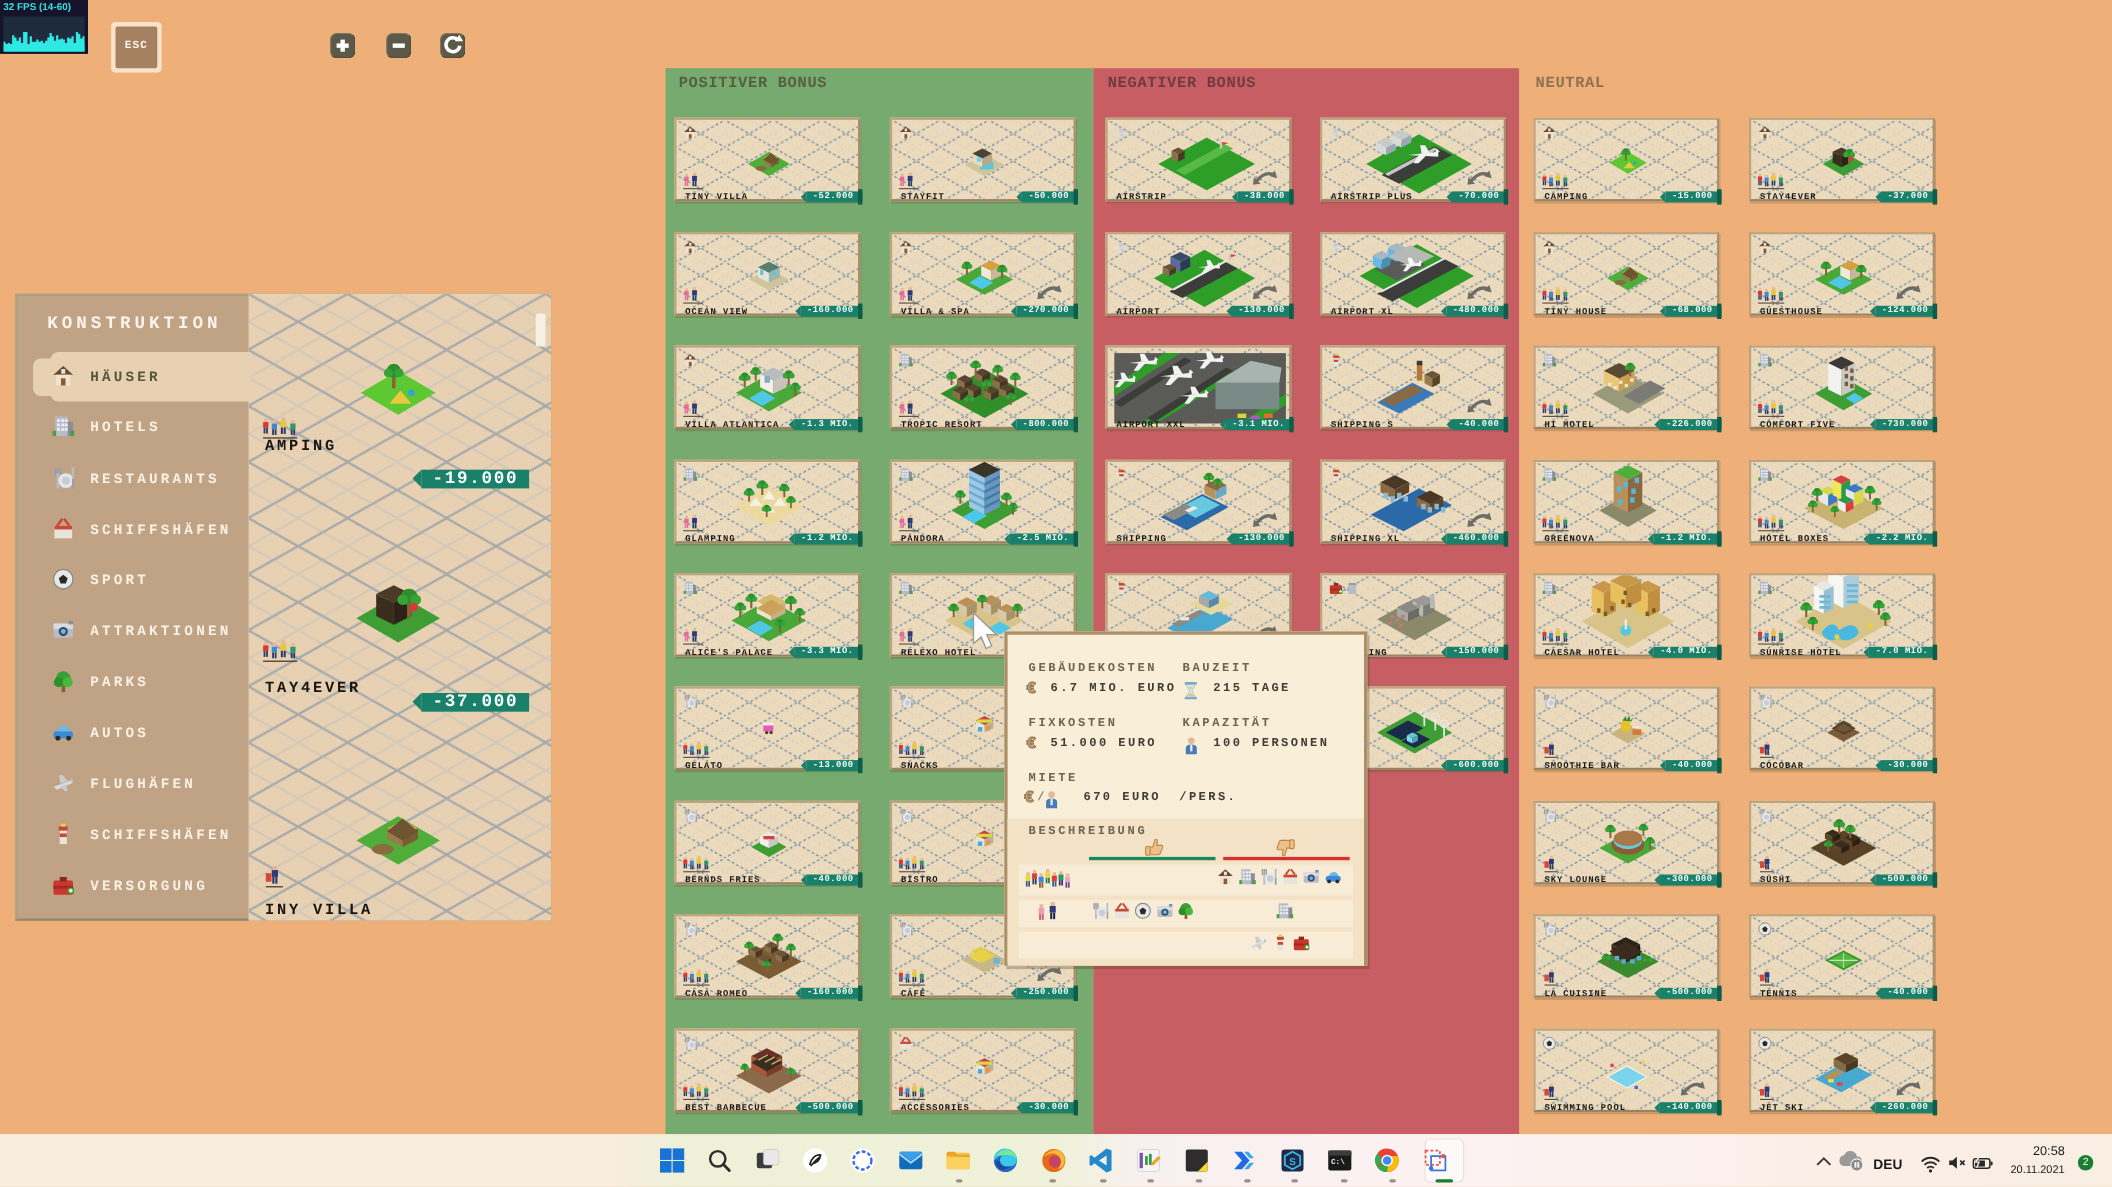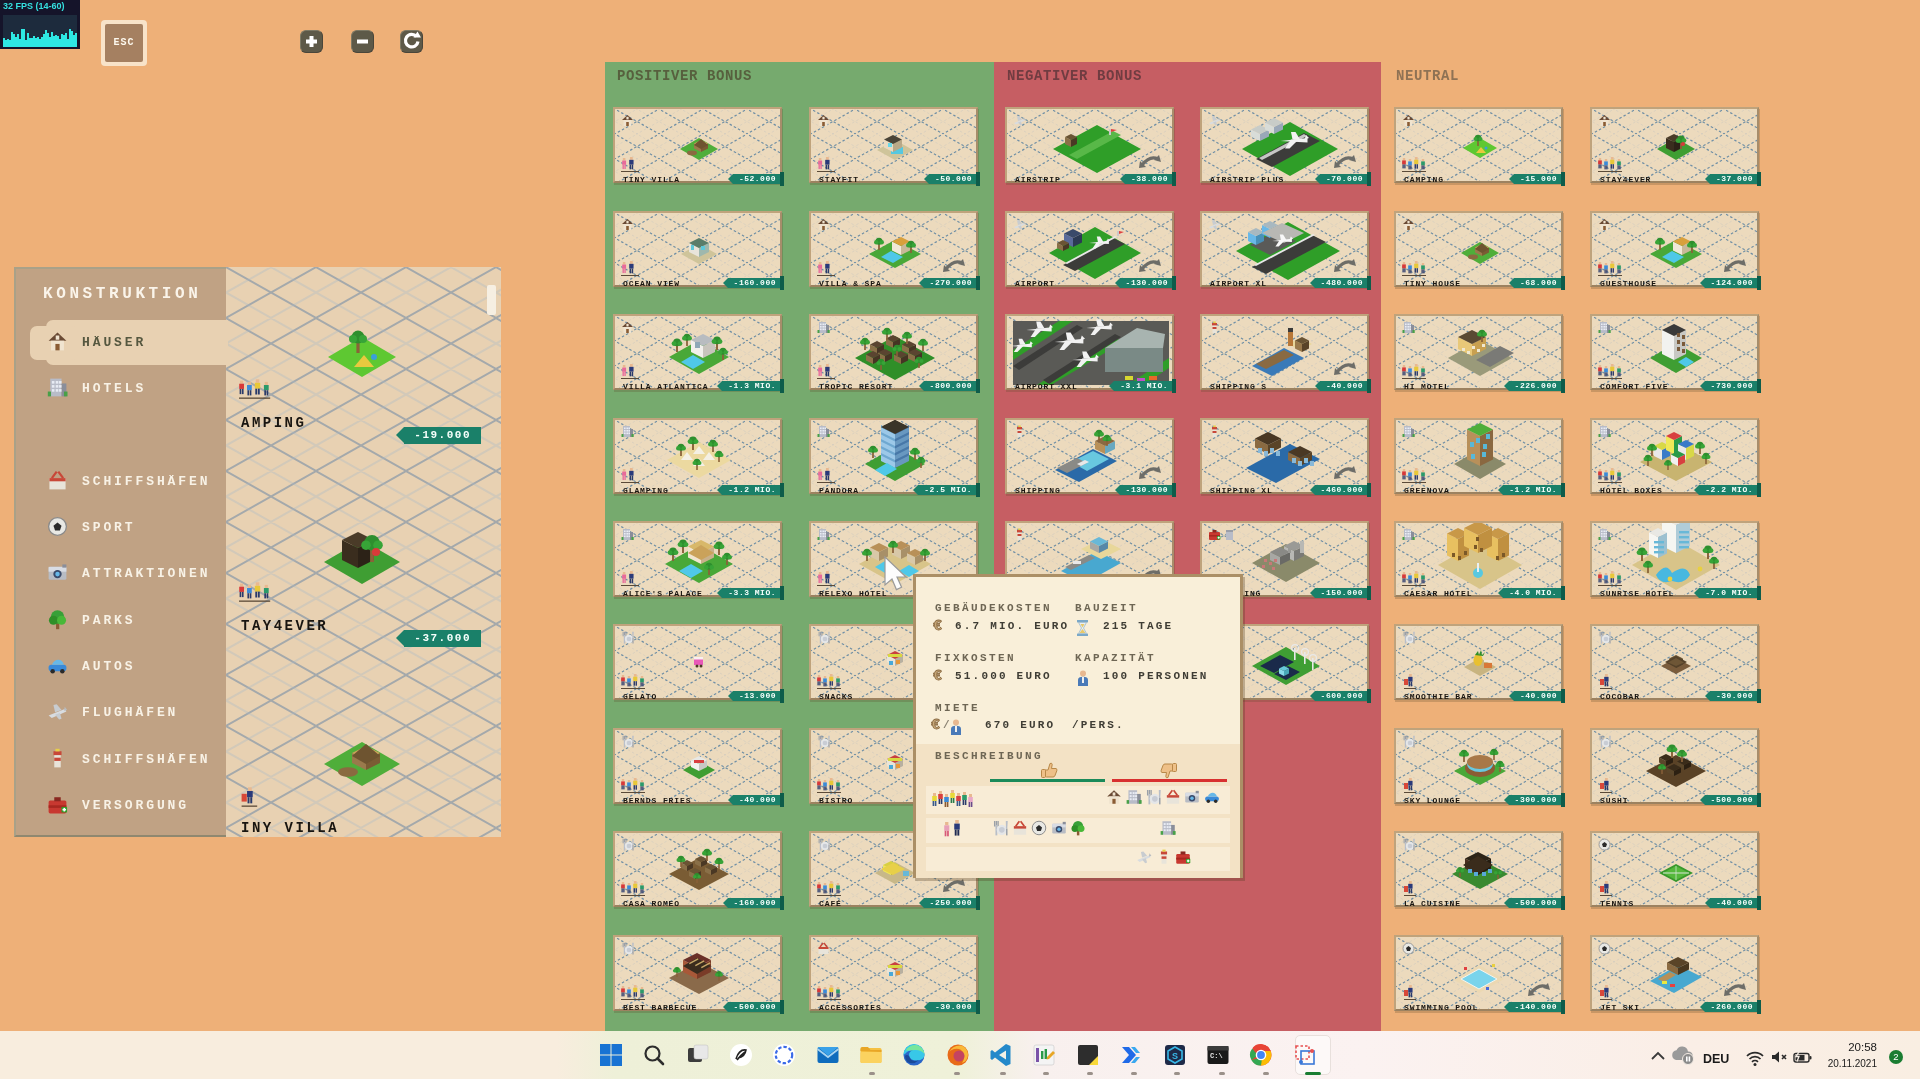--- a/index.html
+++ b/index.html
@@ -11,21 +11,21 @@
 .cname{position:absolute;left:8px;top:66px;font-size:8px;letter-spacing:0.9px;color:#191510;white-space:nowrap}
 .badge{position:absolute;right:-4px;top:65px;height:10px;background:#1a8069;color:#f6fffc;font-size:8px;line-height:10px;letter-spacing:0.5px;padding:0 8px 0 6px}
 .notch{position:absolute;left:-5px;top:0;width:0;height:0;border-top:5px solid transparent;border-bottom:5px solid transparent;border-right:5px solid #1a8069}
 .fold{position:absolute;right:0;top:-2px;width:4px;height:14px;background:#0e5c4a}
 .rot{position:absolute;right:10px;top:42px}
 .panel{position:absolute;left:14px;top:267px;width:487px;height:570px;background:#c0a284;border:2px solid #a9a188;border-right-color:#8f8870;border-bottom-color:#8f8870}
 .ptitle{position:absolute;left:27px;top:16px;color:#faf4ea;font-size:16px;letter-spacing:3.6px}
 .pcontent{position:absolute;right:-2px;top:-2px;width:275px;height:570px;background:#e8d1b2;overflow:hidden}
 .pgrid{position:absolute;left:0;top:0}
 .pvname{position:absolute;left:15px;font-size:14px;letter-spacing:2.5px;color:#191510;white-space:nowrap}
-.pvbadge{position:absolute;right:20px;height:17px;background:#1a8069;color:#f6fffc;font-size:11px;line-height:17px;letter-spacing:1.5px;padding:0 10px}
+.pvbadge{position:absolute;right:20px;height:17px;background:#1a8069;color:#f6fffc;font-size:16px;line-height:17px;letter-spacing:1.5px;padding:0 10px}
 .pnotch{position:absolute;left:-8px;top:0;width:0;height:0;border-top:8.5px solid transparent;border-bottom:8.5px solid transparent;border-right:8px solid #1a8069}
 .pscroll{position:absolute;right:5px;top:18px;width:9px;height:30px;background:#f6efe2;border-radius:2px}
 .mitem{position:absolute;left:0;width:212px;height:45px;color:#f8f2e6}
 .mitem .mtext{position:absolute;left:66px;top:15px;font-size:13px;letter-spacing:2.9px}
 .mitem svg{position:absolute;z-index:2}
 .selbar{position:absolute;left:30px;top:0;width:182px;height:45px;background:#e8d1b2;border-radius:7px 0 0 7px}
 .selbump{position:absolute;left:14px;top:6px;width:48px;height:34px;background:#e8d1b2;border-radius:7px}
 .mitem.sel{color:#55573f}
 #fps{position:absolute;left:0;top:0;width:80px;height:49px;background:#15142a}
 #fpstxt{position:absolute;left:3px;top:1px;font-family:"Liberation Sans",sans-serif;font-weight:bold;font-size:9px;color:#35e0e0;letter-spacing:0px}
@@ -2448,21 +2448,21 @@
           <rect x="2.8" y="8" width="1.6" height="5" fill="#2a3a6a"></rect>
         </g>
         <g transform="translate(19,3) scale(0.8)">
           <rect x="1" y="0" width="3" height="3" fill="#e8b890"></rect>
           <rect x="0.2" y="3" width="4.6" height="5" fill="#2a9a6a"></rect>
           <rect x="0.6" y="8" width="1.6" height="5" fill="#2a3a6a"></rect>
           <rect x="2.8" y="8" width="1.6" height="5" fill="#2a3a6a"></rect>
         </g>
         <rect x="0" y="15" width="24" height="1" fill="#5a4a38"></rect>
       </svg>
-      <div class="pvname" style="top:148px">AMPING</div>
+      <div class="pvname" style="top:131px">AMPING</div>
       <div class="pvbadge" style="top:160px"><span class="pnotch"></span>-19.000</div>
       <svg style="position:absolute;left:0px;top:231px" width="275" height="120" viewBox="0 0 137.5 60">
         <polygon points="49,32 68,21 87,32 68,43" fill="#3f9e33" opacity="1"></polygon>
         <polygon points="58,21.0 66,25 66,35 58,31.0" fill="#3a2d1e"></polygon>
         <polygon points="66,25 74,21.0 74,31.0 66,35" fill="#2c2217"></polygon>
         <polygon points="58,21.0 66,17.0 74,21.0 66,25" fill="#4a3b28"></polygon>
         <rect x="72.04" y="23.6" width="1.92" height="8.4" fill="#8a6239"></rect>
         <circle cx="73" cy="22.4" r="3.84" fill="#2e8f2e"></circle>
         <circle cx="70.0" cy="23.6" r="2.4" fill="#37a437"></circle>
         <circle cx="76.0" cy="23.6" r="2.4" fill="#37a437"></circle>
@@ -2539,20 +2539,33 @@
         <rect x="3" y="5" width="1.6" height="1.6" fill="#e8ecf4"></rect>
         <rect x="3" y="7.5" width="1.6" height="1.6" fill="#e8ecf4"></rect>
         <rect x="5.4" y="2.5" width="1.6" height="1.6" fill="#e8ecf4"></rect>
         <rect x="5.4" y="5" width="1.6" height="1.6" fill="#e8ecf4"></rect>
         <rect x="5.4" y="7.5" width="1.6" height="1.6" fill="#e8ecf4"></rect>
         <rect x="7.4" y="2.5" width="1.6" height="1.6" fill="#e8ecf4"></rect>
         <rect x="7.4" y="5" width="1.6" height="1.6" fill="#e8ecf4"></rect>
         <rect x="7.4" y="7.5" width="1.6" height="1.6" fill="#e8ecf4"></rect>
       </svg>
       <span class="mtext">HOTELS</span>
+    </div>
+    <div class="mitem" style="top:144px">
+      <svg style="position:absolute;left:31px;top:11px" width="21" height="21" viewBox="0 0 13 13">
+        <rect x="1.6" y="0.8" width="1.1" height="4.5" fill="#9aa0a8"></rect>
+        <rect x="3" y="0.8" width="1.1" height="4.5" fill="#9aa0a8"></rect>
+        <rect x="4.4" y="0.8" width="1.1" height="4.5" fill="#9aa0a8"></rect>
+        <rect x="2.8" y="4" width="1.5" height="8.5" fill="#b8bec8"></rect>
+        <circle cx="8" cy="8" r="4.2" fill="#e4e6e8"></circle>
+        <circle cx="8" cy="8" r="2.3" fill="#c8ccd4"></circle>
+        <polygon points="11.2,0.8 12.8,0.8 12.4,7 11.4,7" fill="#b8bec8"></polygon>
+        <rect x="11.4" y="7" width="1.2" height="5.5" fill="#9aa0a8"></rect>
+      </svg>
+      <span class="mtext">RESTAURANTS</span>
     </div>
     <div class="mitem" style="top:190px">
       <svg style="position:absolute;left:31px;top:11px" width="21" height="21" viewBox="0 0 13 13">
         <rect x="1.5" y="5" width="10" height="7" fill="#e8e4da"></rect>
         <path d="M3,5 L6,1 M10,5 L7,1" stroke="#c84838" stroke-width="1.4"></path>
         <rect x="1.5" y="5" width="10" height="2" fill="#c84838"></rect>
       </svg>
       <span class="mtext">SCHIFFSHÄFEN</span>
     </div>
     <div class="mitem" style="top:236px">

